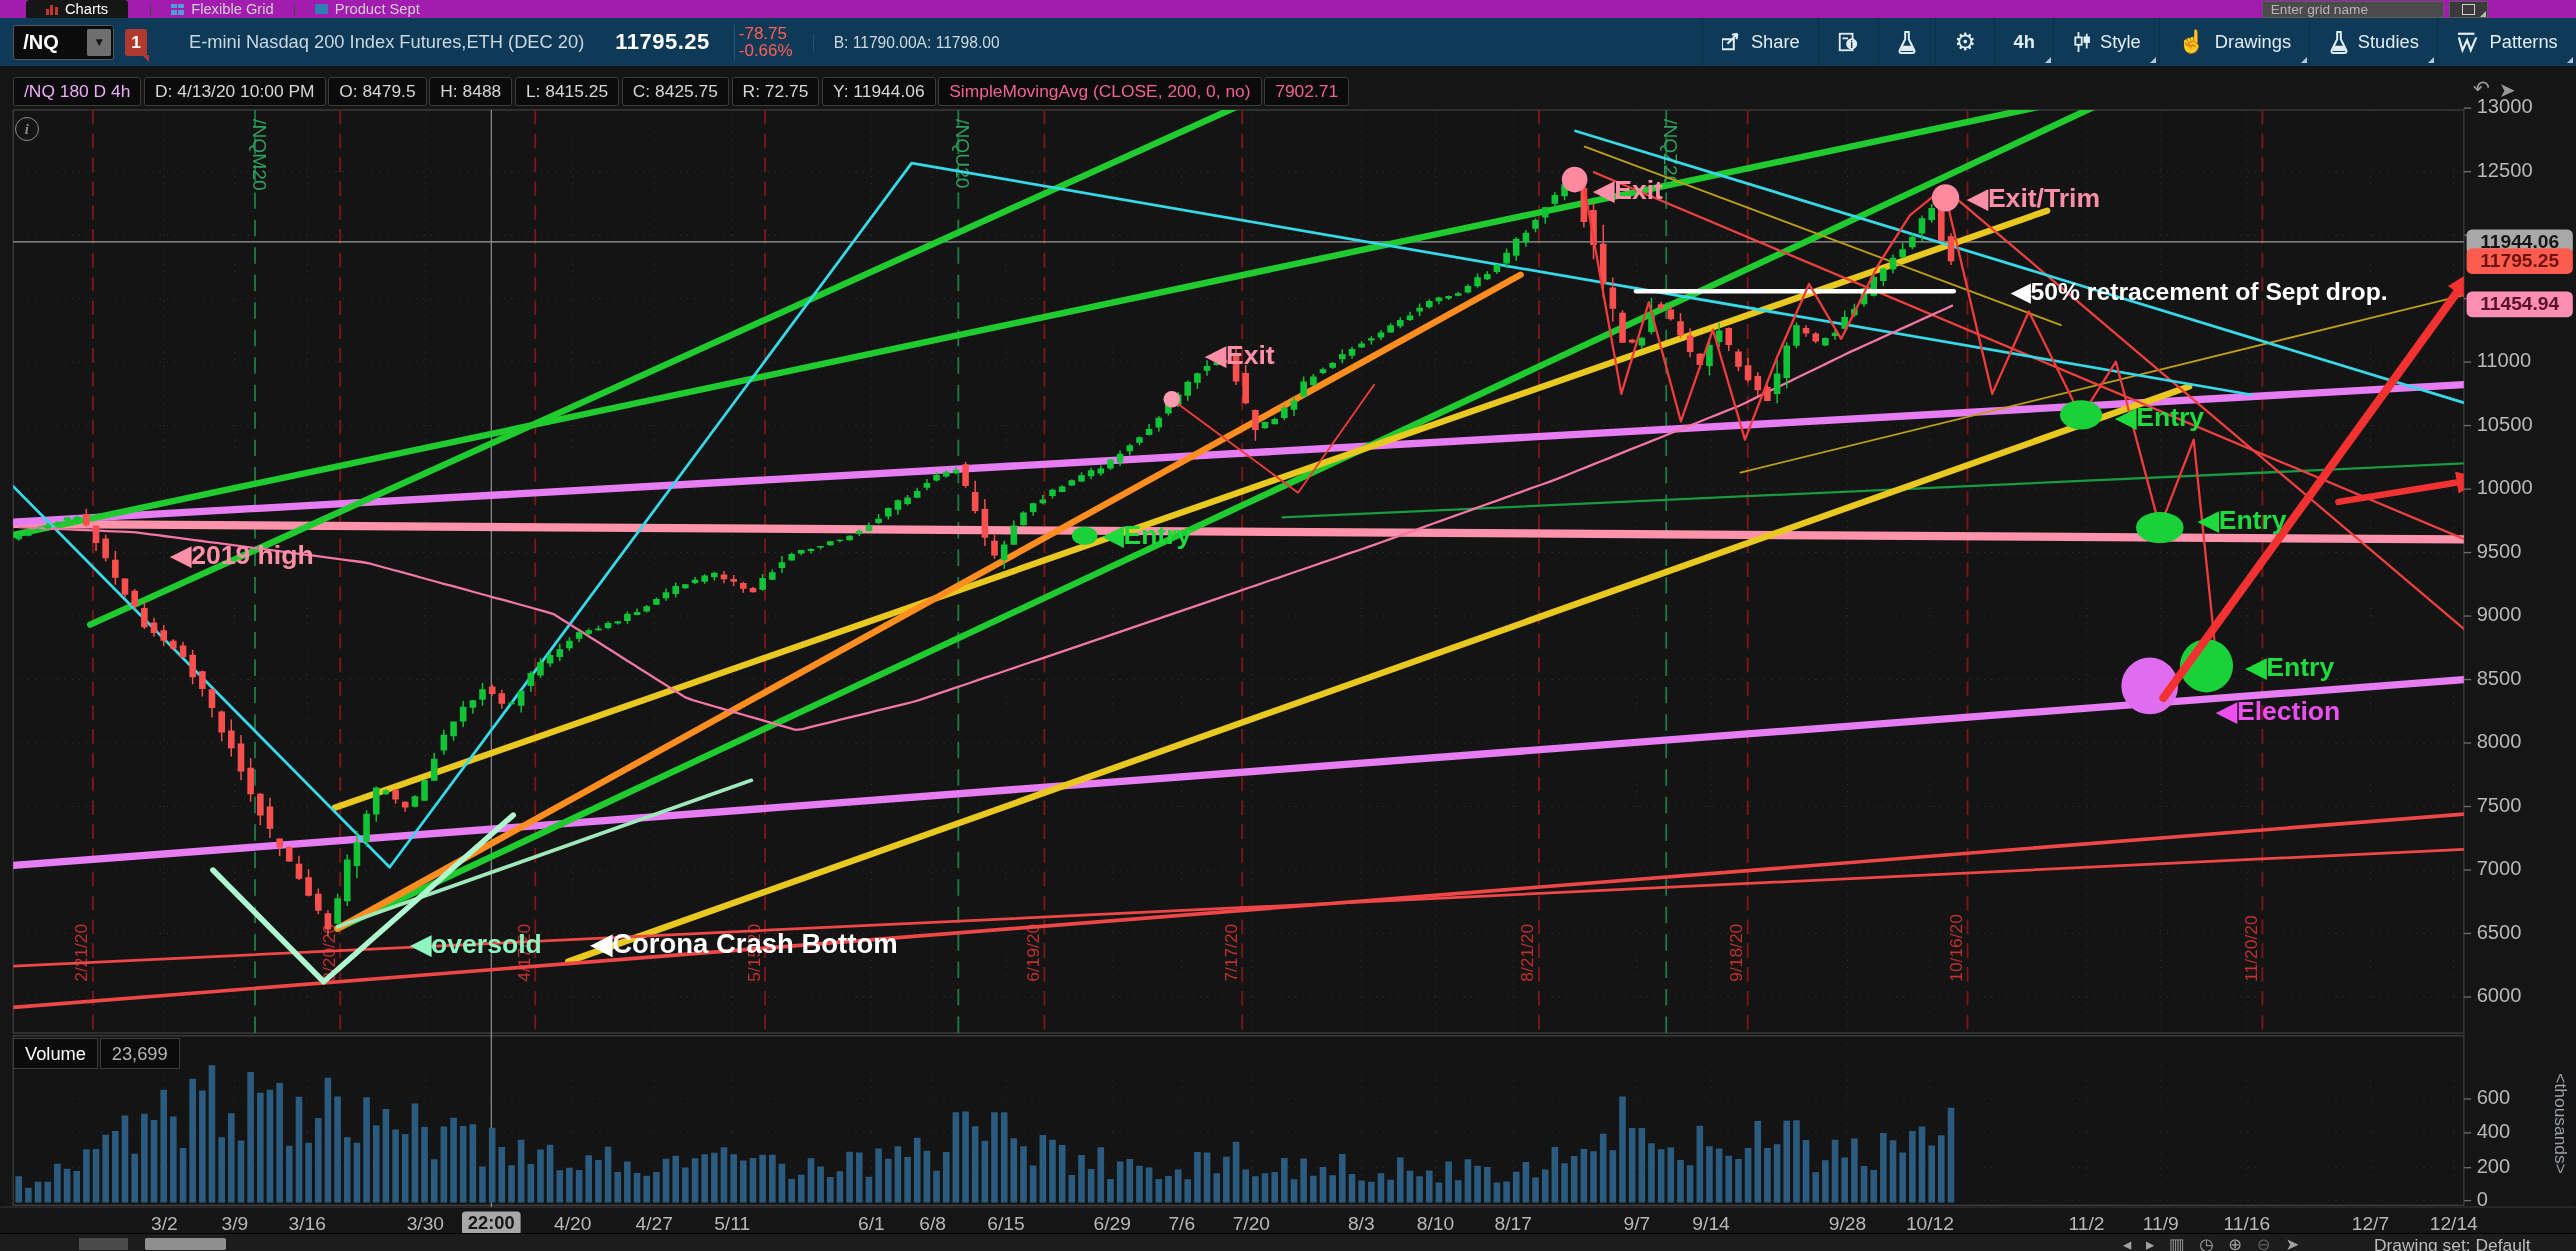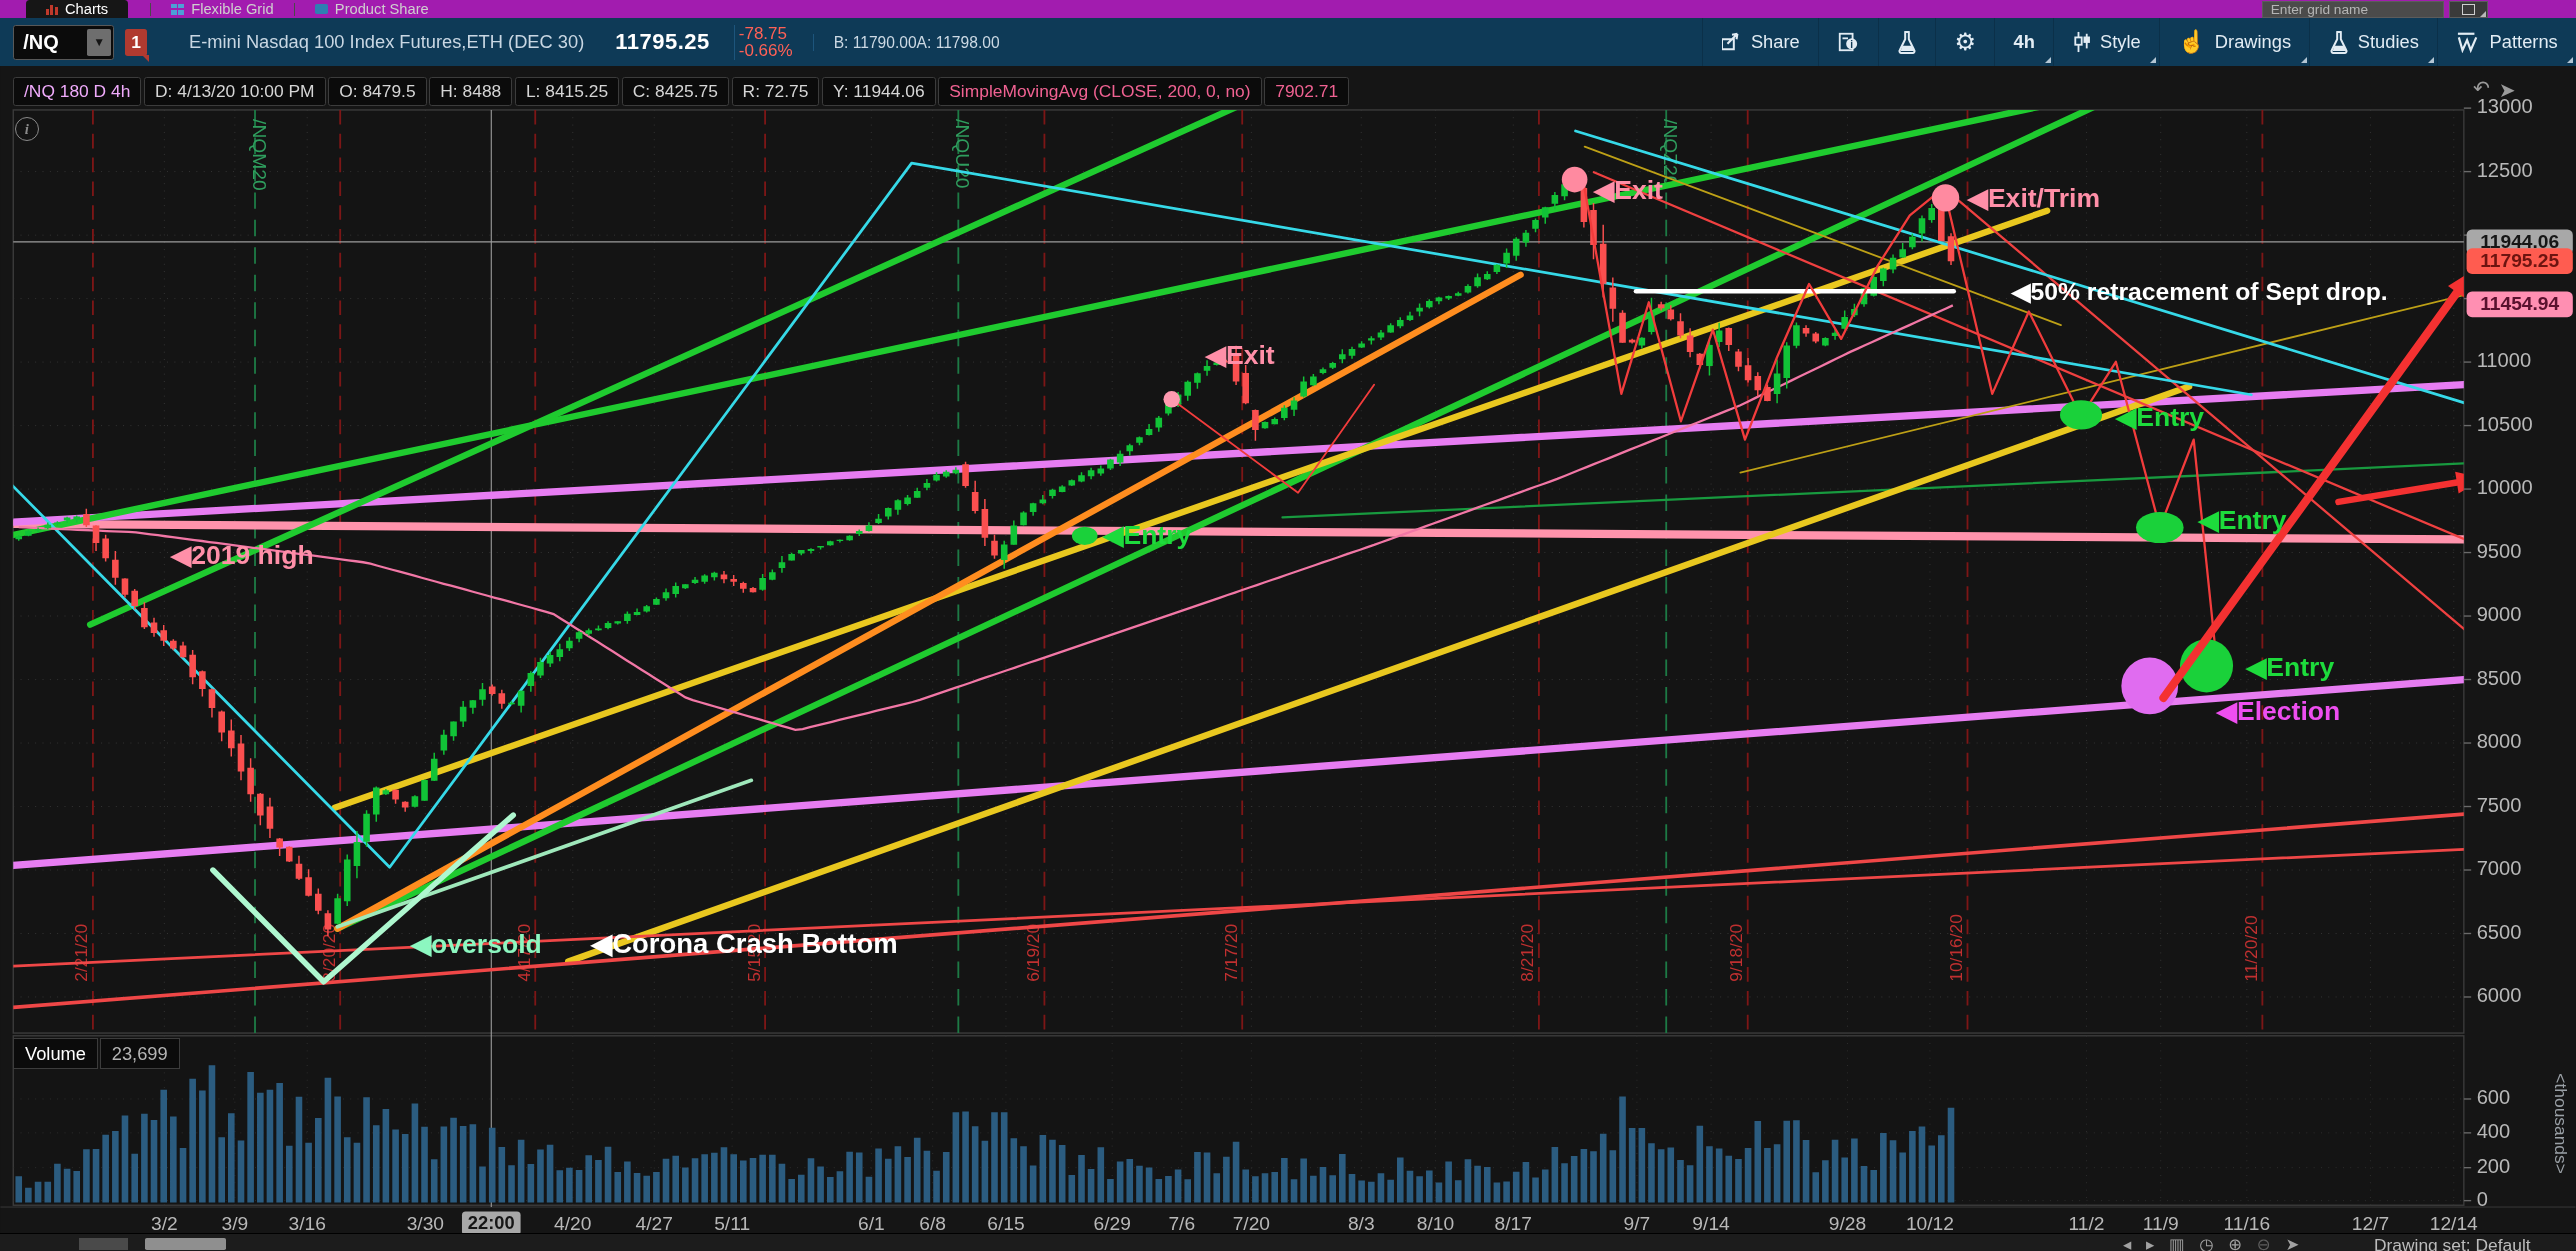--- a/index.html
+++ b/index.html
@@ -73,36 +73,36 @@
         <i></i>
         <i></i>
         <i></i>
         <i></i>
       </span>
     <span>Flexible Grid</span>
   </div>
   <div class="tab-sep"></div>
   <div class="tab">
     <span class="mini-depth"></span>
-    <span>Product Share</span>
+    <span>Product Sept</span>
   </div>
   <div id="gridname">Enter grid name</div>
   <div id="gridsave">
       <b></b>
       <span class="corner"></span>
     </div>
 </div>
 
 <div id="symrow">
   <div id="symbox">
     <span class="sym">/NQ</span>
     <span id="symdrop">▼</span>
   </div>
   <div id="alertbadge">1</div>
-  <span class="desc">E-mini Nasdaq 100 Index Futures,ETH (DEC 30)</span>
+  <span class="desc">E-mini Nasdaq 200 Index Futures,ETH (DEC 20)</span>
   <span class="lastpx">11795.25</span>
   <span class="chgcol">
     <span>-78.75</span>
     <span>-0.66%</span>
   </span>
   <span class="bacol">
     <span>B: 11790.00</span>
     <span>A: 11798.00</span>
   </span>
   <div id="toolbtns">

